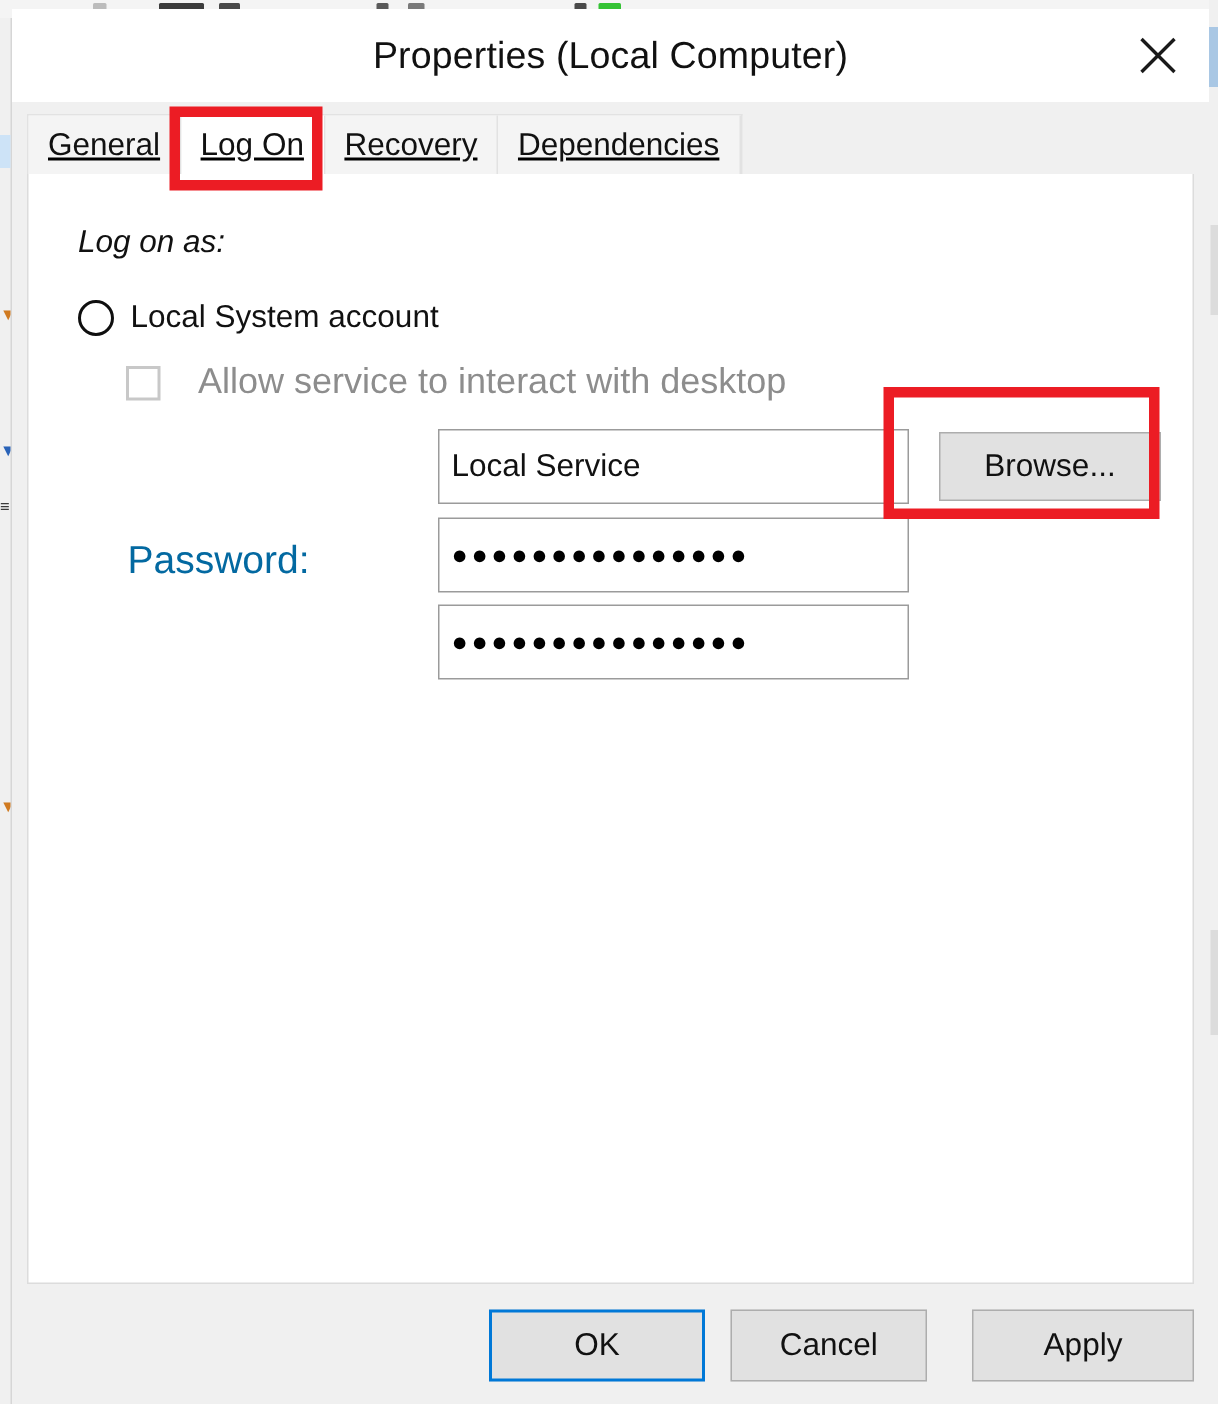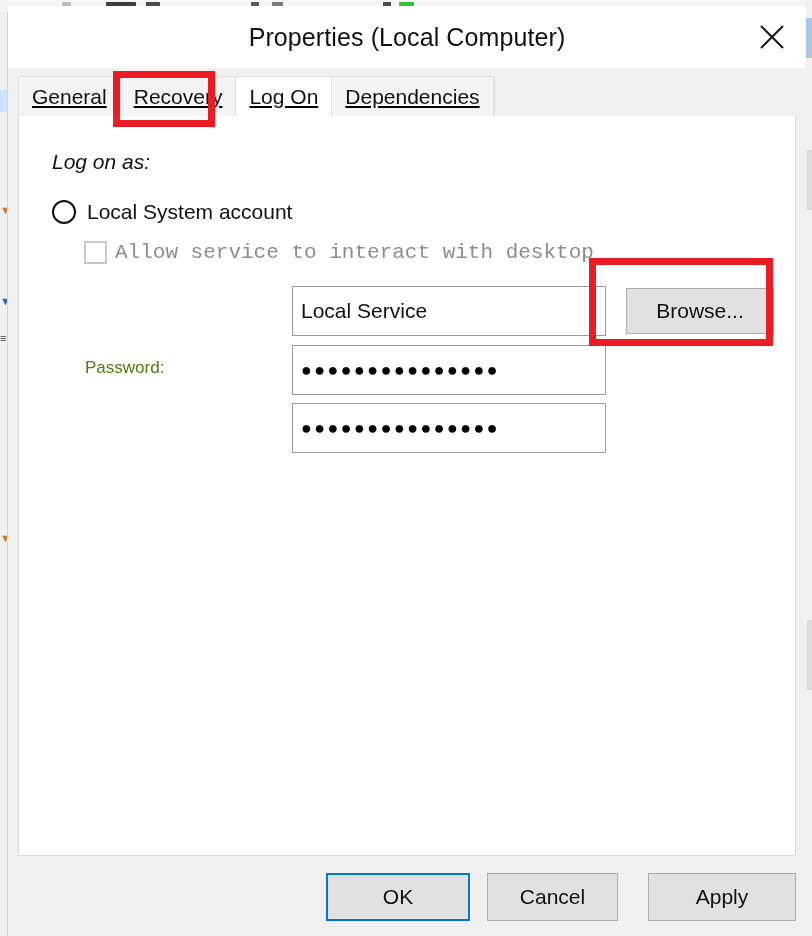--- a/index.html
+++ b/index.html
@@ -227,32 +227,31 @@
     align-items: center;
   }
   .checkbox {
     width: 23px; height: 23px;
     border: 2px solid #c8c8c8;
     background: #ffffff;
     box-sizing: border-box;
     flex: none;
   }
   .check-label {
-    margin-left: 8px;
-    font-size: 21px;
+    margin-left: 25px;
+    font-size: 24px;
     color: #8d8d8d;
     white-space: nowrap;
-    font-family: Liberation Mono, monospace;
   }
 
   
   .field-label {
     position: absolute;
-    font-size: 17px;
-    color: #4d7c0f;
+    font-size: 26px;
+    color: #0369a1;
     white-space: nowrap;
   }
   .textbox {
     position: absolute;
     background: #ffffff;
     border: 1px solid #9b9b9b;
     box-sizing: border-box;
     display: flex;
     align-items: center;
     padding-left: 8px;
@@ -347,22 +346,22 @@
           <line x1="4" y1="4" x2="26" y2="26" stroke="#1a1a1a" stroke-width="2.2"></line>
           <line x1="26" y1="4" x2="4" y2="26" stroke="#1a1a1a" stroke-width="2.2"></line>
         </svg>
       </span>
     </div>
   </div>
 
   <div id="tabstrip">
     <div id="tablist">
       <div class="tab">General</div>
+      <div class="tab selected">Log On</div>
       <div class="tab">Recovery</div>
-      <div class="tab selected">Log On</div>
       <div class="tab">Dependencies</div>
     </div>
   </div>
 
   <div id="content-panel">
 
     <div class="section-label" style="left:33px; top:34px;">Log on as:</div>
 
     <div class="radio-row" style="left:33px; top:84px;">
       <span class="radio">

